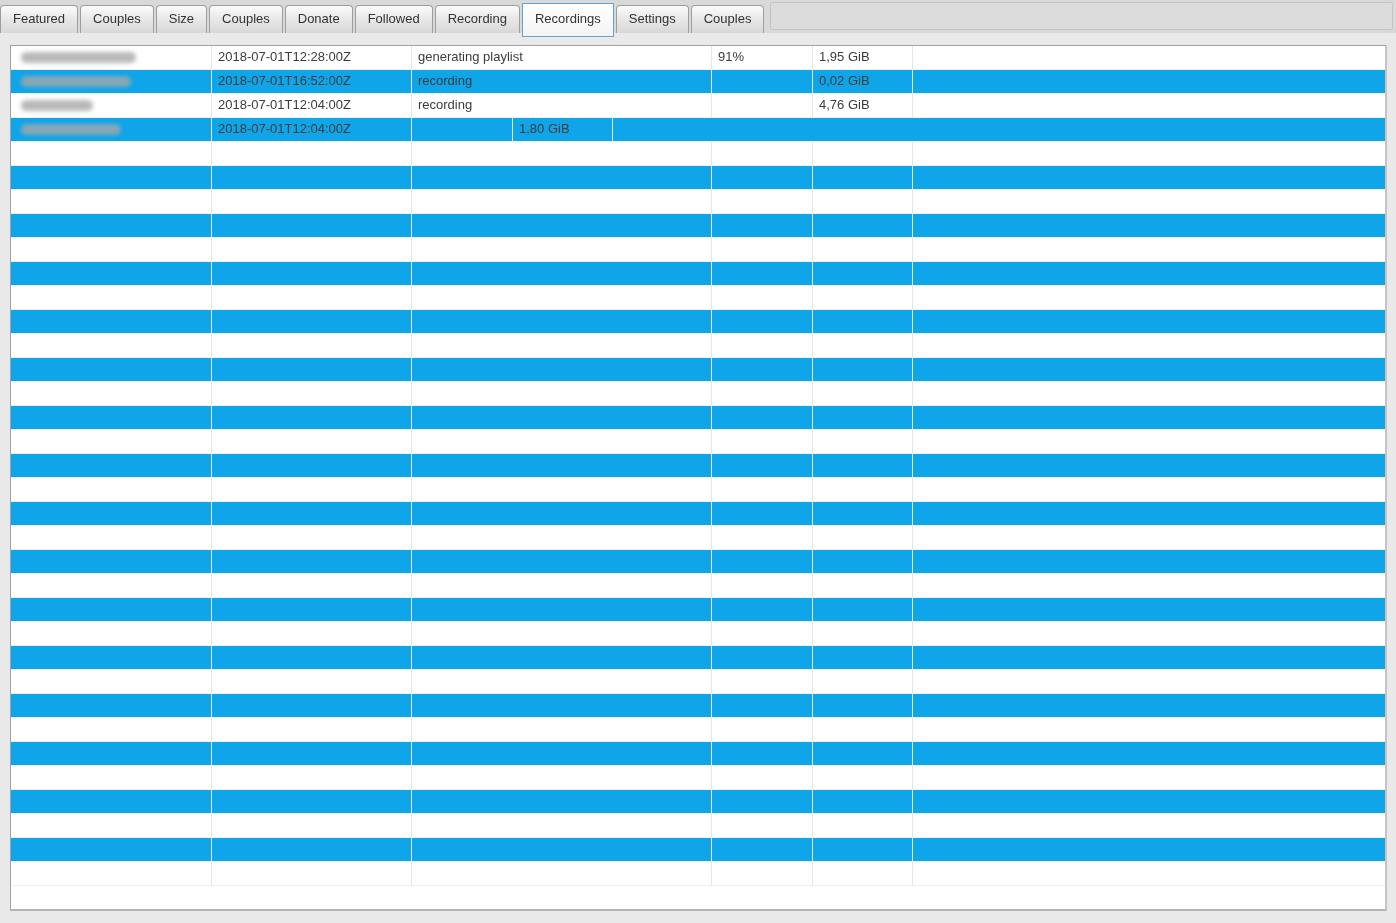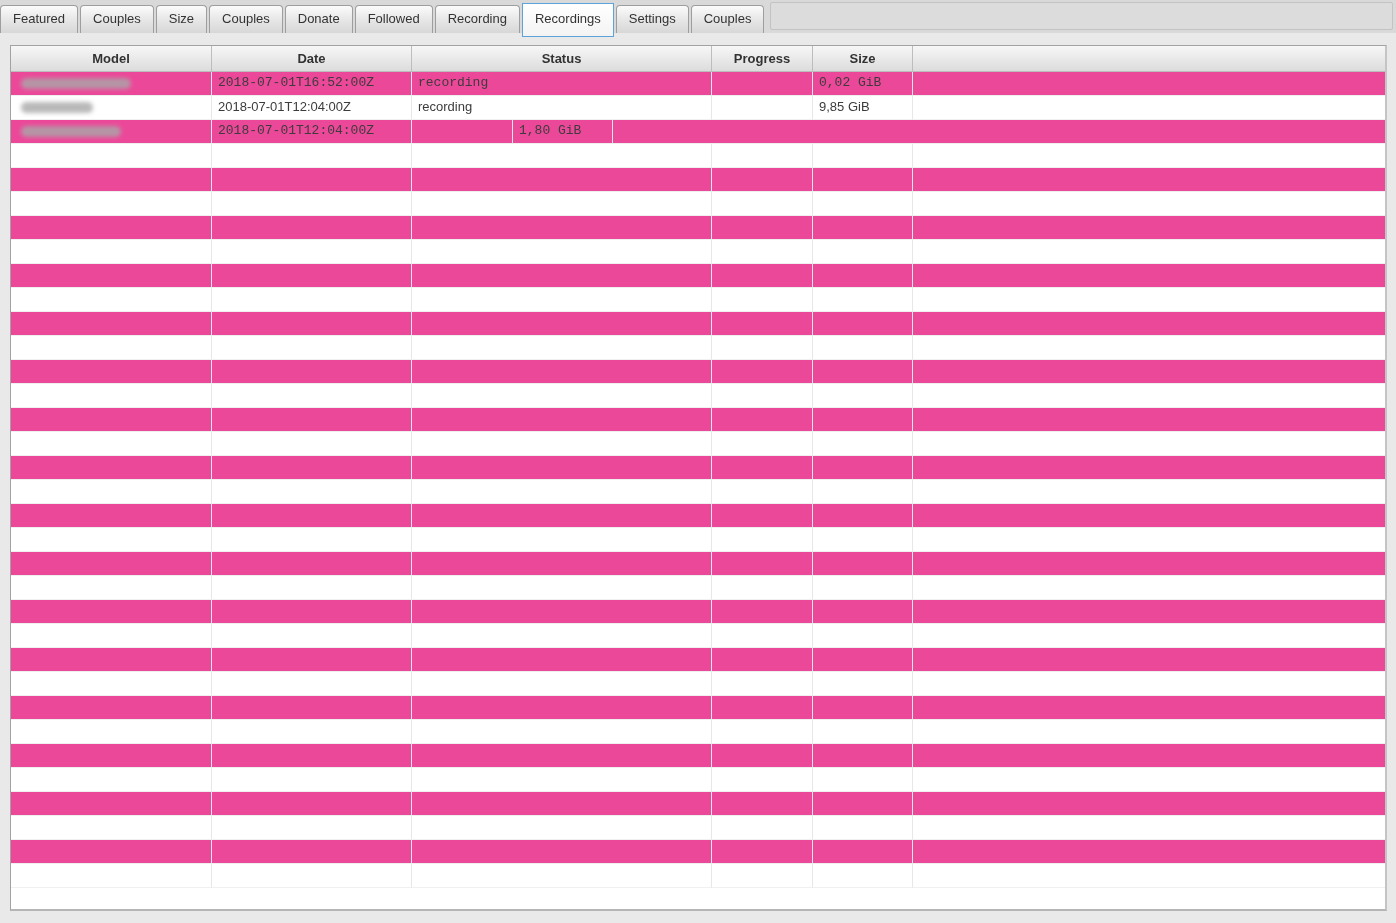--- a/index.html
+++ b/index.html
@@ -51,21 +51,21 @@
   .th {
     height:26px; line-height:25px;
     background:linear-gradient(#f7f7f7,#dcdcdc);
     border-right:1px solid #bdbdbd; border-bottom:1px solid #bcbcbc;
     font-weight:bold; color:#333; text-align:center;
     overflow:hidden; white-space:nowrap;
   }
   .th:last-child { border-right:none; }
   .tbody { position:relative; }
   .tr { display:flex; height:24px; background:#ffffff; }
-  .tr.odd { background:#ec4899;font-family:Liberation Mono, monospace; }
+  .tr.odd { background:#0ea5e9; }
   .td {
     height:24px; line-height:22px; padding:0 0 0 6px;
     border-right:1px solid #e7e7e7; border-bottom:1px solid #f0f0f0;
     overflow:hidden; white-space:nowrap; color:#3c3c3c;
   }
   .tr.odd .td { border-bottom-color:#efefef; }
   .td:last-child { border-right:none; }
 
   .c0 { width:201px; } .c1 { width:200px; } .c2 { width:300px; }
   .c3 { width:101px; } .c4 { width:100px; } .c5 { flex:1; }
@@ -88,47 +88,49 @@
     <div class="tab">Donate</div>
     <div class="tab">Followed</div>
     <div class="tab">Recording</div>
     <div class="tab active">Recordings</div>
     <div class="tab">Settings</div>
     <div class="tab">Couples</div>
     <div class="tab-filler"></div>
 </div>
 
 <div class="table-frame">
-  <div class="thead">
-    <div class="th c0">Model</div>
-    <div class="th c1">Date</div>
-    <div class="th c2">Status</div>
-    <div class="th c3">Progress</div>
-    <div class="th c4">Size</div>
-    <div class="th c5"></div>
-  </div>
   <div class="tbody">
+      <div class="tr">
+        <div class="td c0">
+          <div class="redacted" style="width: 115px;"></div>
+        </div>
+        <div class="td c1">2018-07-01T12:28:00Z</div>
+        <div class="td c2">generating playlist</div>
+        <div class="td c3">91%</div>
+        <div class="td c4">1,95 GiB</div>
+        <div class="td c5"></div>
+      </div>
       <div class="tr odd">
         <div class="td c0">
           <div class="redacted" style="width: 110px;"></div>
         </div>
         <div class="td c1">2018-07-01T16:52:00Z</div>
         <div class="td c2">recording</div>
         <div class="td c3"></div>
         <div class="td c4">0,02 GiB</div>
         <div class="td c5"></div>
       </div>
       <div class="tr">
         <div class="td c0">
           <div class="redacted" style="width: 72px;"></div>
         </div>
         <div class="td c1">2018-07-01T12:04:00Z</div>
         <div class="td c2">recording</div>
         <div class="td c3"></div>
-        <div class="td c4">9,85 GiB</div>
+        <div class="td c4">4,76 GiB</div>
         <div class="td c5"></div>
       </div>
       <div class="tr odd">
         <div class="td c0">
           <div class="redacted" style="width: 100px;"></div>
         </div>
         <div class="td c1">2018-07-01T12:04:00Z</div>
         <div class="td c3"></div>
         <div class="td c4">1,80 GiB</div>
         <div class="td c5"></div>

